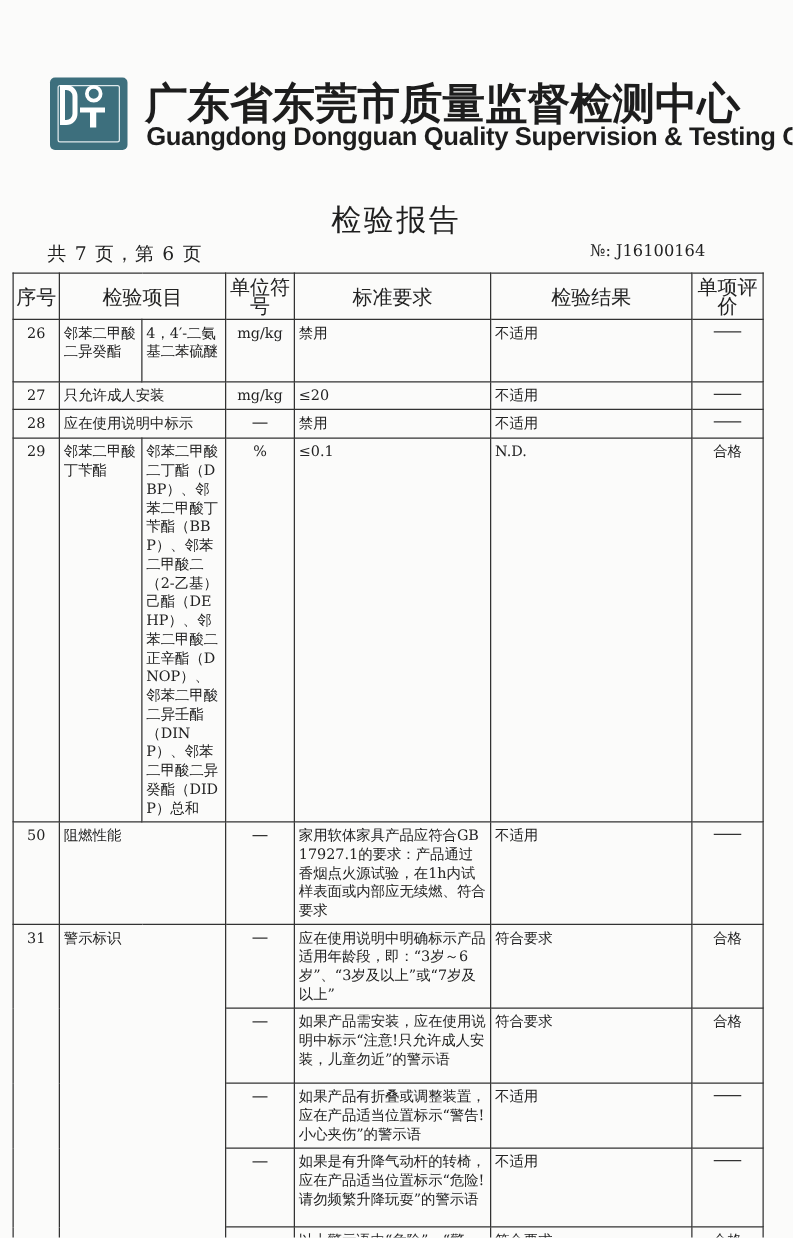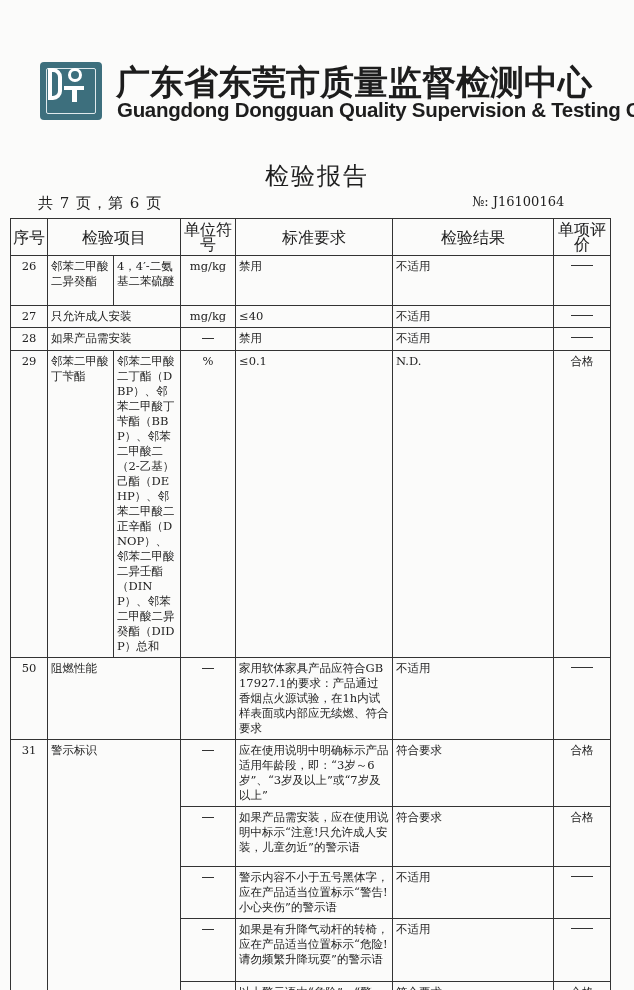--- a/index.html
+++ b/index.html
@@ -100,30 +100,30 @@
     <td>不适用</td>
     <td class="c">
           <span class="dash"></span>
         </td>
   </tr>
 
   <tr style="height:20px">
     <td class="c">27</td>
     <td colspan="2">只允许成人安装</td>
     <td class="c">mg/kg</td>
-    <td>≤40</td>
+    <td>≤20</td>
     <td>不适用</td>
     <td class="c">
           <span class="dash"></span>
         </td>
   </tr>
 
   <tr style="height:23px">
     <td class="c">28</td>
-    <td colspan="2">如果产品需安装</td>
+    <td colspan="2">应在使用说明中标示</td>
     <td class="c">
           <span class="dash-s"></span>
         </td>
     <td>禁用</td>
     <td>不适用</td>
     <td class="c">
           <span class="dash"></span>
         </td>
   </tr>
 
@@ -165,21 +165,21 @@
           <span class="dash-s"></span>
         </td>
     <td>如果产品需安装，应在使用说明中标示“注意!只允许成人安装，儿童勿近”的警示语</td>
     <td>符合要求</td>
     <td class="c">合格</td>
   </tr>
   <tr style="height:45px">
     <td class="c">
           <span class="dash-s"></span>
         </td>
-    <td>警示内容不小于五号黑体字，应在产品适当位置标示“警告!小心夹伤”的警示语</td>
+    <td>如果产品有折叠或调整装置，应在产品适当位置标示“警告!小心夹伤”的警示语</td>
     <td>不适用</td>
     <td class="c">
           <span class="dash"></span>
         </td>
   </tr>
   <tr style="height:63px">
     <td class="c">
           <span class="dash-s"></span>
         </td>
     <td>如果是有升降气动杆的转椅，应在产品适当位置标示“危险!请勿频繁升降玩耍”的警示语</td>

